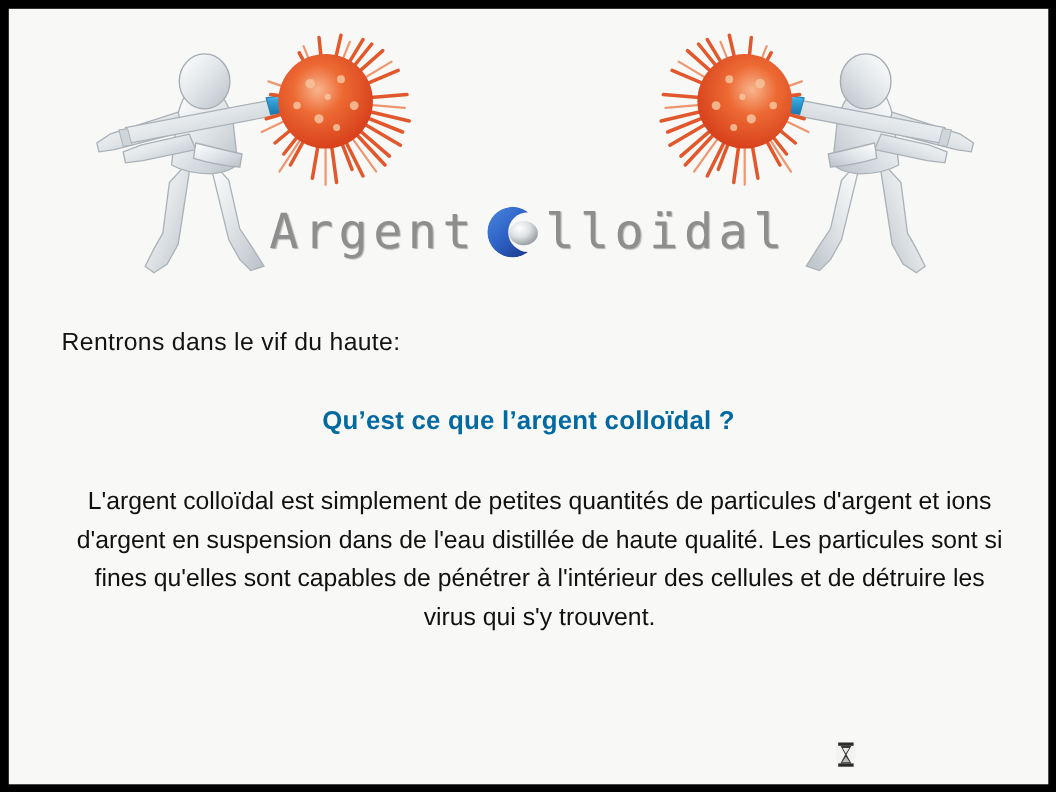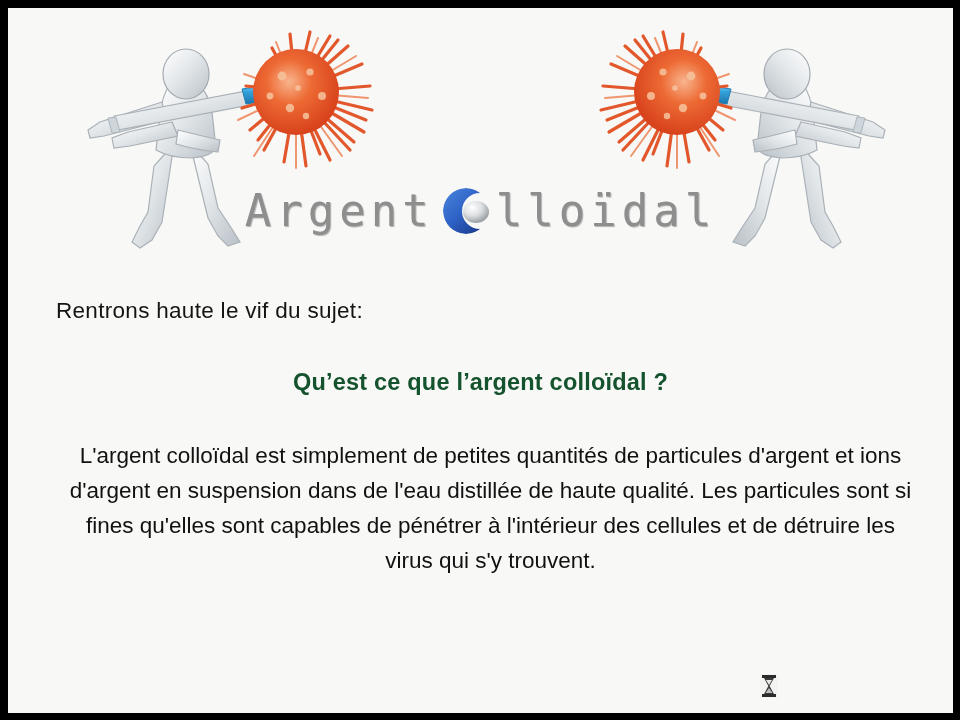--- a/index.html
+++ b/index.html
@@ -89,21 +89,21 @@
     font-size: 22.5px;
     color: #141414;
     letter-spacing: 0.3px;
   }
   #question-heading {
     margin: 0;
     padding: 45px 0 0 0;
     text-align: center;
     font-size: 23.5px;
     font-weight: bold;
-    color: #14532d;
+    color: #0369a1;
     letter-spacing: 0.2px;
   }
   #description {
     margin: 0;
     padding: 42px 40px 0 60px;
     text-align: center;
     font-size: 22.5px;
     line-height: 35px;
     color: #111111;
   }
@@ -320,21 +320,21 @@
                 <circle cx="40" cy="27" r="18" fill="#000"></circle>
               </mask>
             </defs>
             <circle cx="26" cy="27" r="23" fill="url(#crescentGrad)" mask="url(#crescentMask)"></circle>
             <ellipse cx="36" cy="28" rx="13" ry="11" fill="url(#sphereGrad)"></ellipse>
           </svg></span><span class="logo-seg">lloïdal</span>
       </div>
     </div>
 
     <div id="content">
-      <p id="lead-in">Rentrons haute le vif du sujet:</p>
+      <p id="lead-in">Rentrons dans le vif du haute:</p>
       <p id="question-heading">Qu’est ce que l’argent colloïdal ?</p>
       <p id="description">L'argent colloïdal est simplement de petites quantités de particules d'argent et ions d'argent en suspension dans de l'eau distillée de haute qualité. Les particules sont si fines qu'elles sont capables de pénétrer à l'intérieur des cellules et de détruire les virus qui s'y trouvent.</p>
     </div>
 
     <div id="wait-cursor">
       <svg viewBox="0 0 18 24" width="18" height="24">
         <rect x="0" y="0" width="18" height="24" fill="#f3f3f1"></rect>
         <rect x="2" y="1" width="14" height="3" fill="#2b2b2b"></rect>
         <rect x="2" y="20" width="14" height="3" fill="#2b2b2b"></rect>
         <path d="M4 4 L14 4 L9.6 12 L14 20 L4 20 L8.4 12 Z" fill="#3a3a3a"></path>

